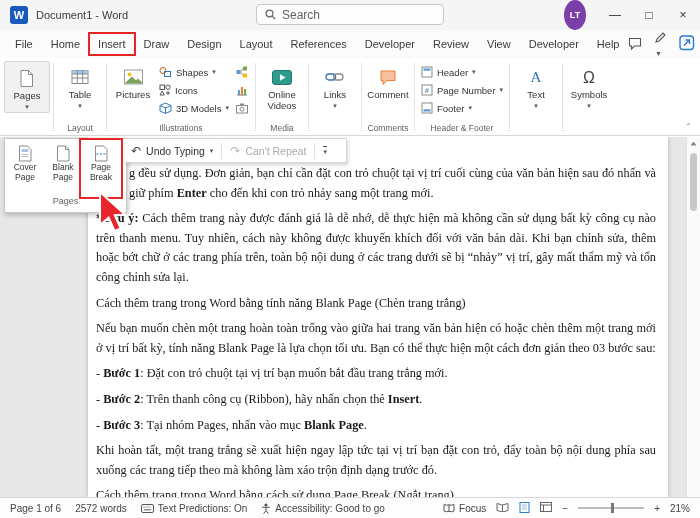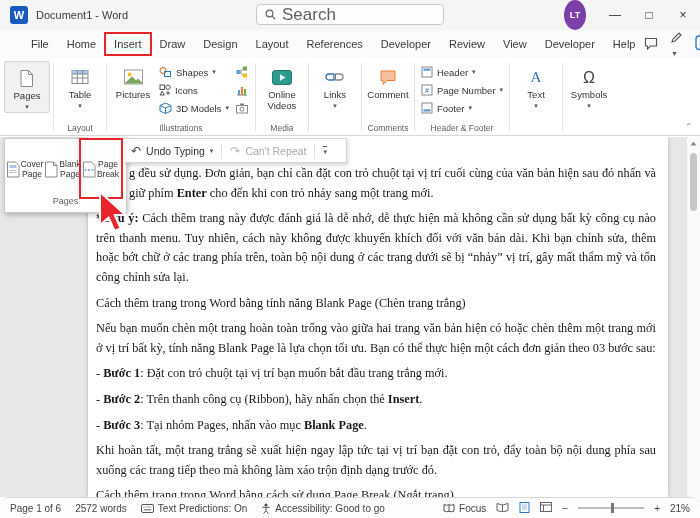--- a/index.html
+++ b/index.html
@@ -7,29 +7,29 @@
        font-family:"Liberation Sans",sans-serif;color:#333;font-size:11px;}
   
   .titlebar{position:absolute;top:0;left:0;right:0;height:30px;background:#f5f5f5;
             display:flex;align-items:center;}
   .word-logo{width:18px;height:18px;margin:0 8px 0 10px;background:#185abd;border-radius:3px;
              color:#fff;font-weight:bold;font-size:11px;display:flex;align-items:center;justify-content:center;}
   .doc-title{font-size:11px;color:#3b3b3b;white-space:nowrap;}
   .searchbox{position:absolute;left:50%;top:4px;transform:translateX(-50%);width:188px;height:21px;
              background:#fdfdfd;border:1px solid #c9c9c9;border-radius:4px;display:flex;align-items:center;
              padding-left:8px;color:#5f5f5f;box-sizing:border-box;}
-  .searchbox span{margin-left:6px;font-size:17px;}
+  .searchbox span{margin-left:6px;font-size:12px;}
   .tb-right{margin-left:auto;display:flex;align-items:center;height:100%;}
   .avatar{width:22px;height:30px;border-radius:50%;background:#7a3fa8;color:#fff;font-size:9px;font-weight:bold;
           display:flex;align-items:center;justify-content:center;margin-right:12px;}
   .winbtn{width:34px;height:30px;display:flex;align-items:center;justify-content:center;
           font-size:12px;color:#333;cursor:default;}
   
   .tabrow{position:absolute;top:30px;left:0;right:0;height:28px;background:#fbfbfb;
-          display:flex;align-items:center;padding-left:22px;}
+          display:flex;align-items:center;padding-left:6px;}
   .tab{padding:5px 9px;font-size:11px;color:#3b3b3b;white-space:nowrap;}
   .tab.annotated{outline:2px solid #e8252b;outline-offset:-1px;}
   .tabrow-right{margin-left:auto;display:flex;align-items:center;gap:12px;padding-right:10px;}
   .mini-chev{font-size:8px;color:#555;margin-left:2px;}
   
   .ribbon{position:absolute;top:58px;left:0;right:0;height:78px;background:#fff;
           border-bottom:1px solid #d8d8d8;box-sizing:border-box;display:flex;padding:3px 4px 0;}
   .rgroup{display:flex;flex-direction:column;align-items:center;}
   .rgroup-content{display:flex;flex:1;align-items:flex-start;}
   .rgroup-label{font-size:8.5px;color:#5f5f5f;height:14px;display:flex;align-items:center;}
@@ -42,21 +42,21 @@
   .smallcol{display:flex;flex-direction:column;padding-top:2px;}
   .smallbtn{display:flex;align-items:center;gap:4px;font-size:9.5px;color:#333;height:18px;padding:0 3px;white-space:nowrap;}
   .iconcol{display:flex;flex-direction:column;padding-top:2px;}
   .icononly{height:18px;width:20px;display:flex;align-items:center;justify-content:center;}
   .collapse-chev{position:absolute;right:8px;bottom:4px;font-size:8px;color:#777;}
   
   .pages-panel{position:absolute;left:4px;top:138px;width:121px;height:73px;background:#fff;
                border:1px solid #c9c9c9;box-shadow:1px 2px 5px rgba(0,0,0,.25);z-index:5;
                display:flex;flex-direction:column;}
   .pp-row{display:flex;flex:1;padding:2px 1px 0;}
-  .pp-btn{width:38px;display:flex;flex-direction:row;align-items:center;text-align:center;
+  .pp-btn{width:38px;display:flex;flex-direction:column;align-items:center;text-align:center;
           font-size:8.5px;line-height:9.5px;color:#333;padding-top:2px;}
   .pp-btn .bicon{height:20px;display:flex;align-items:center;justify-content:center;}
   .pp-btn.annotated{outline:2px solid #e8252b;outline-offset:1px;}
   .pp-label{font-size:9px;color:#5f5f5f;text-align:center;height:16px;}
   .qat{position:absolute;left:125px;top:138px;width:222px;height:25px;background:#fff;
        border:1px solid #d5d5d5;border-left:none;box-shadow:1px 2px 4px rgba(0,0,0,.18);z-index:5;
        display:flex;align-items:center;padding:0 6px;gap:5px;box-sizing:border-box;}
   .qat .glyph{font-size:12px;color:#444;}
   .qat .glyph.dis{color:#b9b9b9;}
   .qat .lbl{font-size:10.5px;color:#333;}
@@ -71,21 +71,21 @@
            font-size:12.3px;line-height:19.6px;color:#1a1a1a;text-align:justify;}
   .doctext p{margin:0 0 6px;}
   .doctext .indent1{margin-left:33px;}
   .scrollbar{position:absolute;top:137px;right:0;width:14px;bottom:21px;background:#fafafa;
              border-left:1px solid #e3e3e3;box-sizing:border-box;}
   .scroll-up{font-size:7px;color:#888;text-align:center;padding-top:3px;}
   .scroll-thumb{position:absolute;left:3px;top:16px;width:7px;height:58px;background:#c7c7c7;border-radius:4px;}
   
   .statusbar{position:absolute;left:0;right:0;bottom:0;height:21px;background:#fdfdfd;
              border-top:1px solid #d8d8d8;box-sizing:border-box;display:flex;align-items:center;
-             padding:0 10px;font-size:10px;color:#444;gap:14px;white-space:nowrap;border-radius:9px;}
+             padding:0 10px;font-size:10px;color:#444;gap:14px;white-space:nowrap;}
   .sb-item{display:flex;align-items:center;gap:4px;}
   .sb-right{margin-left:auto;display:flex;align-items:center;gap:10px;}
   .zoom-track{width:66px;height:2px;background:#bdbdbd;position:relative;}
   .zoom-thumb{position:absolute;left:50%;top:-4px;width:3px;height:10px;background:#777;}
   b{font-weight:bold;}
 </style>
 </head>
 <body>
 
 <div class="app">

